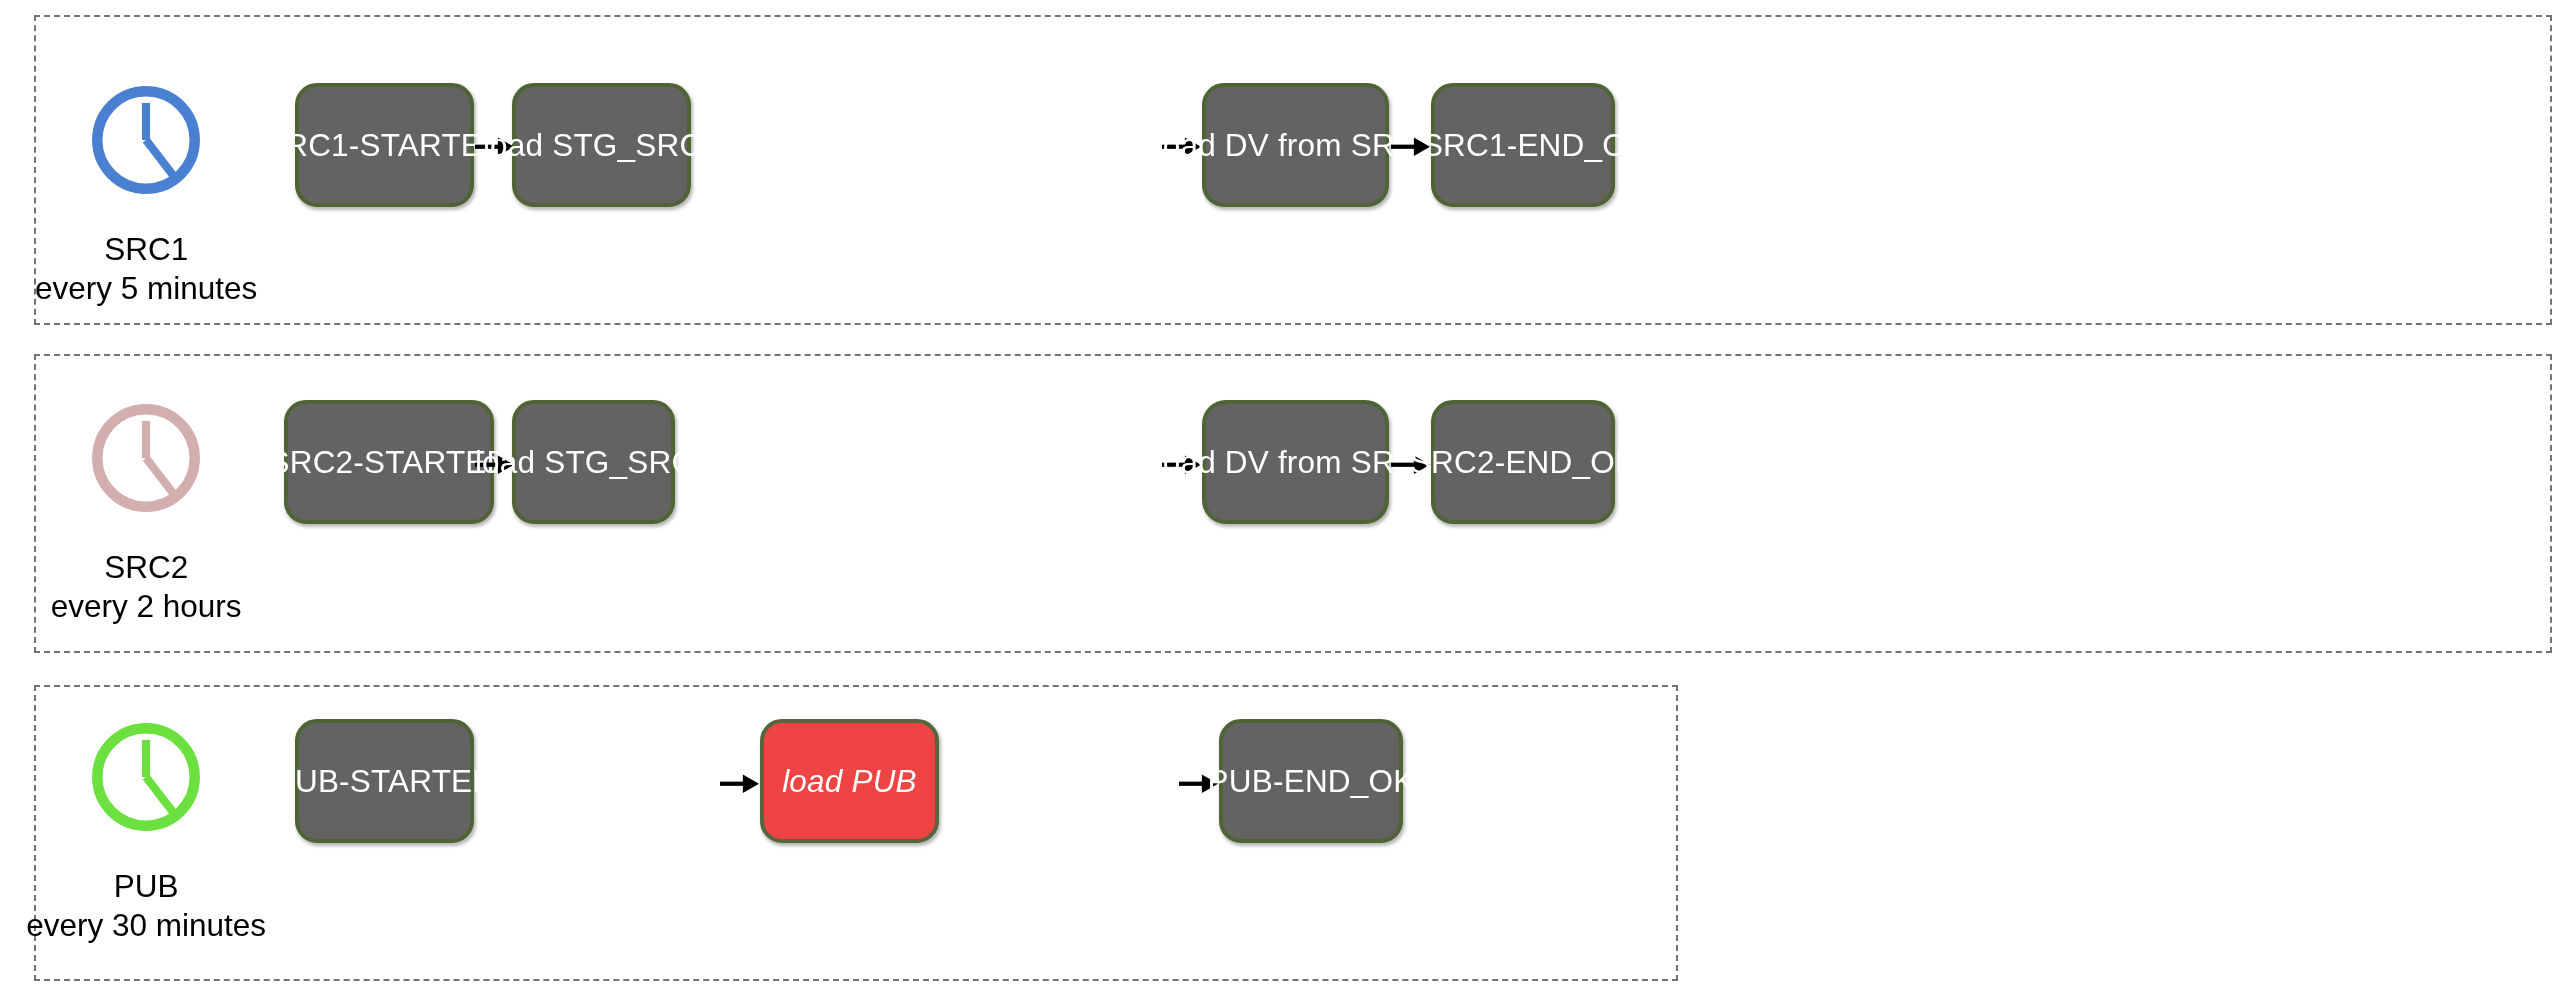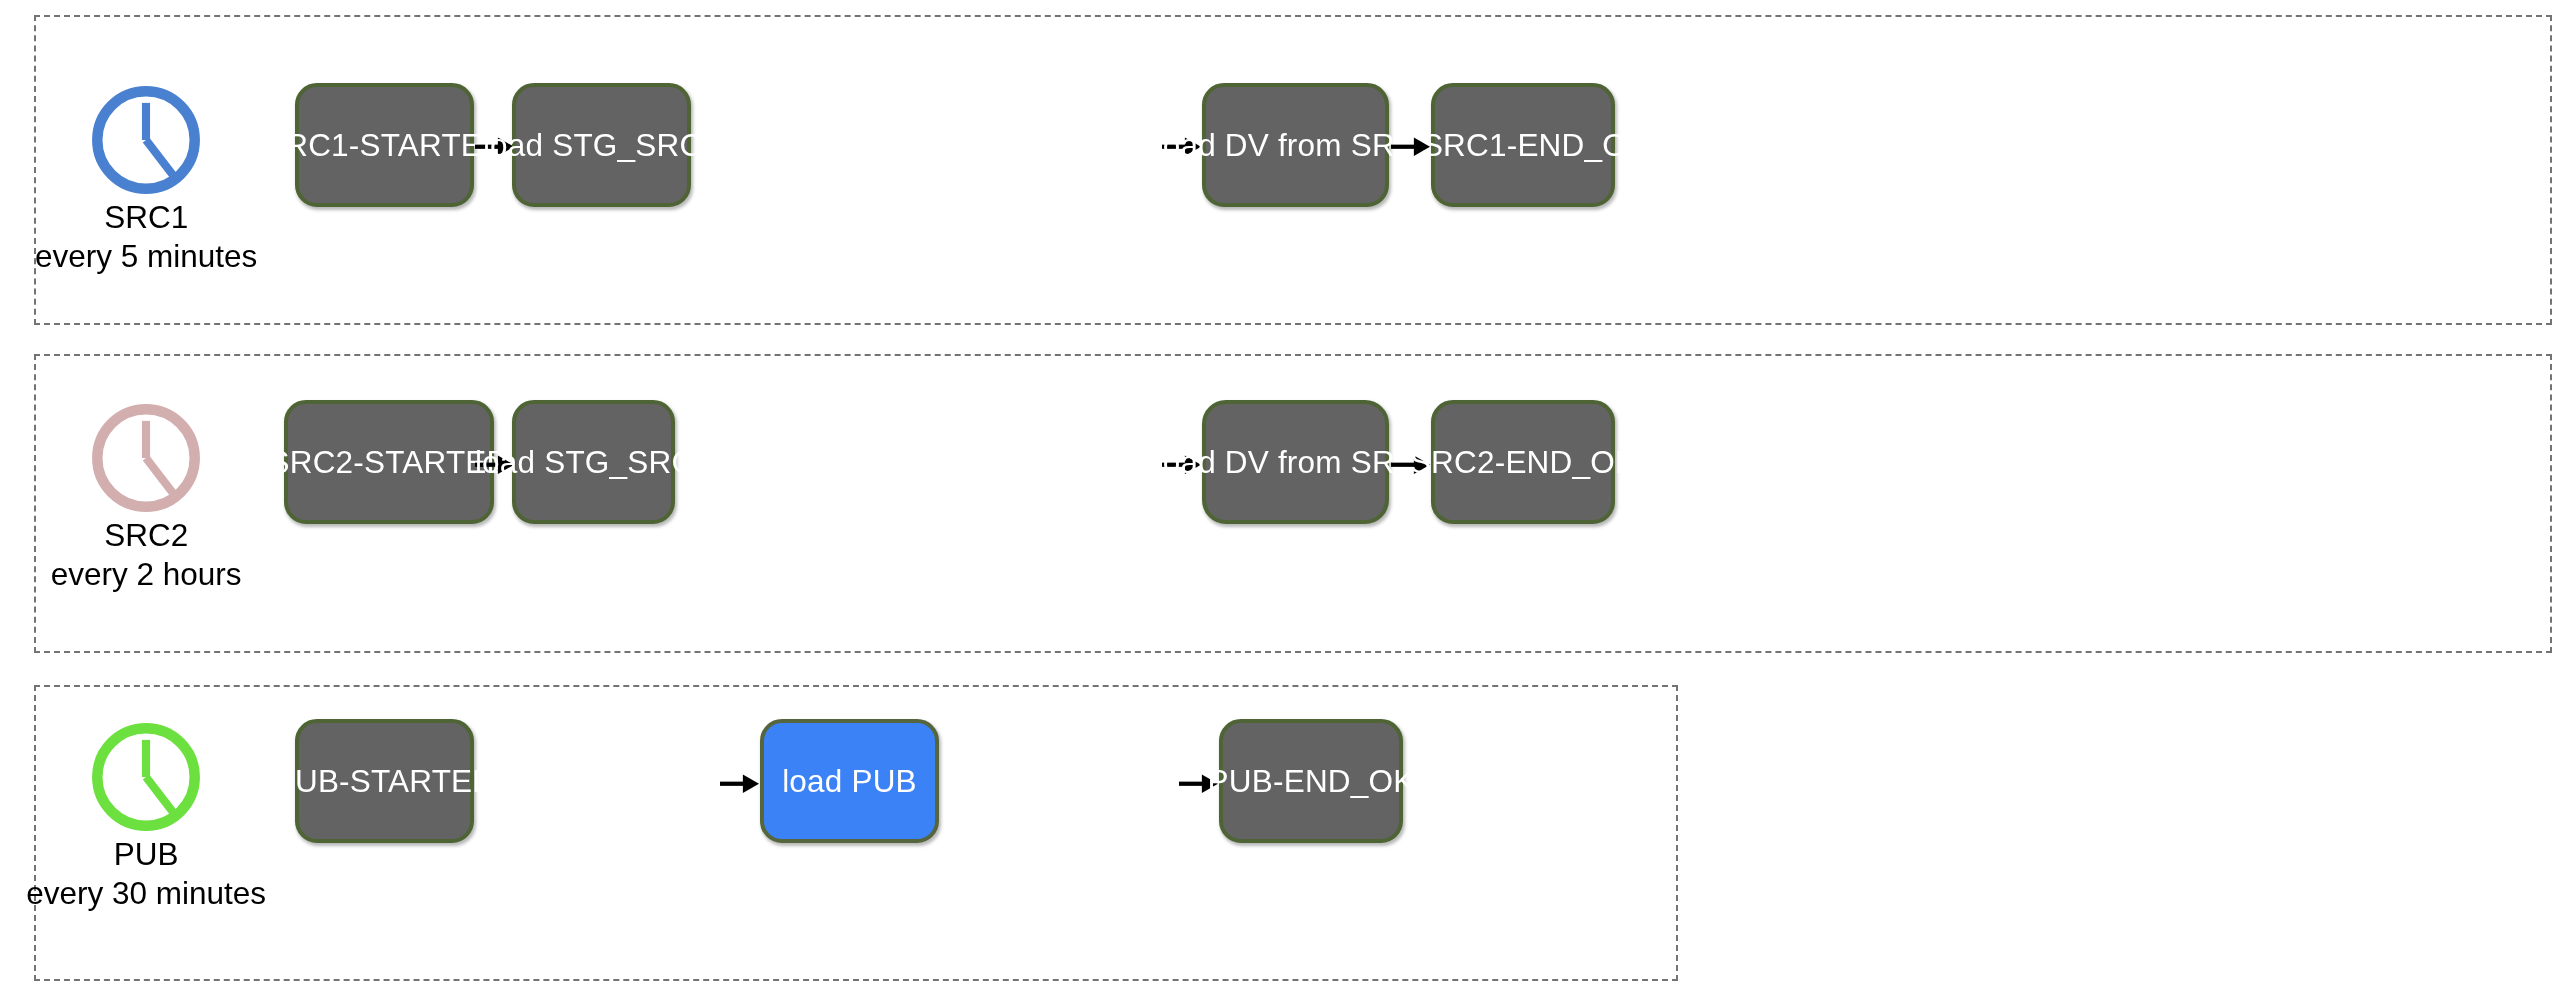--- a/index.html
+++ b/index.html
@@ -40,20 +40,21 @@
     width: 116px;
     height: 116px;
     display: block;
     margin: 0 auto;
   }
   .trigger-name {
     font-size: 31.5px;
     line-height: 39px;
     color: #000000;
     white-space: nowrap;
+    margin-top: 32px;
   }
   .trigger-schedule {
     font-size: 31.5px;
     line-height: 39px;
     color: #000000;
     white-space: nowrap;
   }
 
   
   .node {
@@ -66,22 +67,23 @@
     align-items: center;
     justify-content: center;
     color: #ffffff;
     font-size: 31.5px;
     letter-spacing: 0.2px;
     box-shadow: 1.7px 2.6px 3.4px rgba(0,0,0,0.28);
     white-space: nowrap;
     background: #636363;
   }
   .node.accent {
-    background: #3b82f6;
+    background: #ef4444;
     border-color: #55653d;
+    font-style: italic;
   }
 
   
   .arrow {
     position: absolute;
     height: 25.5px;
     display: block;
   }
 </style>
 </head>

